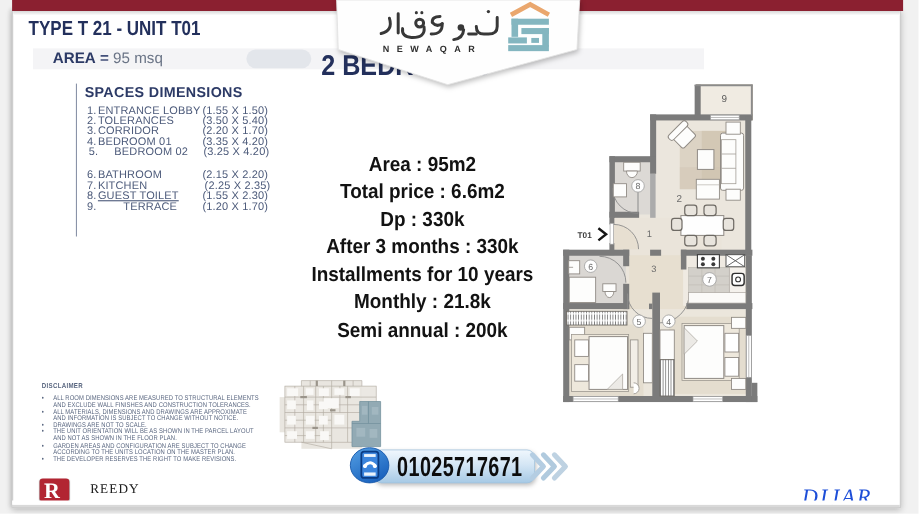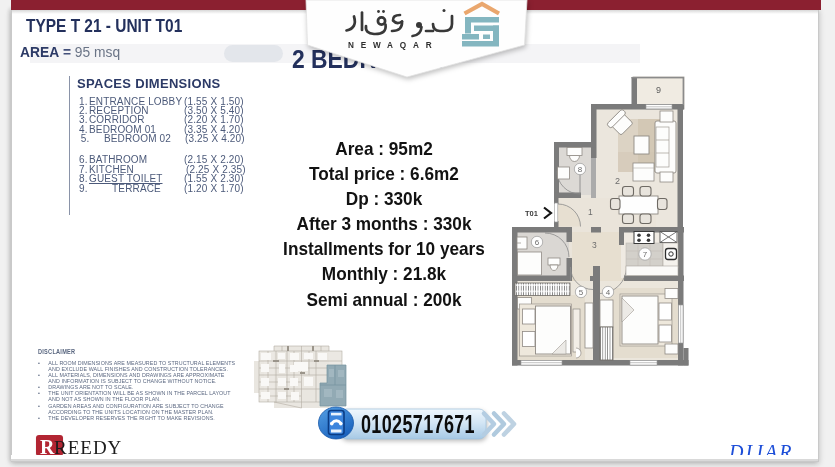--- a/index.html
+++ b/index.html
@@ -15,30 +15,30 @@
 
 <div class="abs" style="left:11px;top:0;width:810px;height:10px;background:#8b2030;"></div>
 <div class="abs" style="left:12px;top:10px;width:806px;height:4px;background:linear-gradient(#d8d8d8,#ffffff);"></div>
 
 <div class="abs" style="left:26px;top:14.5px;font-weight:bold;font-size:18.5px;color:#23305c;transform:scaleX(0.835);transform-origin:0 0;white-space:nowrap;">TYPE T 21 - UNIT T01</div>
 
 <div class="abs" style="left:30px;top:44px;width:610px;height:19px;background:#f4f4f6;"></div>
 
 <div class="abs" style="left:224px;top:45px;width:59px;height:17px;background:#e3e6eb;border-radius:9px;"></div>
 
-<div class="abs" style="left:20px;top:44.5px;font-size:13.8px;color:#6a7486;"><b style="color:#2c3a66;">AREA</b> <b style="color:#43507a;">=</b> 95 msq</div>
+<div class="abs" style="left:48px;top:44.5px;font-size:13.8px;color:#6a7486;"><b style="color:#2c3a66;">AREA</b> <b style="color:#43507a;">=</b> 95 msq</div>
 
 <div class="abs" style="left:292px;top:44px;font-size:26px;font-weight:bold;color:#23305c;transform:scaleX(0.88);transform-origin:0 0;white-space:nowrap;">2 BEDROOMS</div>
 
 <div class="abs" style="left:69px;top:76px;width:1px;height:139px;background:#8a93a8;"></div>
 <div class="abs" style="left:77px;top:76px;font-size:13px;font-weight:bold;color:#2c3a66;letter-spacing:0.3px;">SPACES DIMENSIONS</div>
 
 <div class="abs" style="left:79px;top:95.5px;font-size:10px;color:#4c5a7a;letter-spacing:0.15px;">
 <div style="height:9.4px;white-space:nowrap;"><span style="display:inline-block;width:10px;">1.</span><span style="display:inline-block;width:95px;">ENTRANCE LOBBY</span><span>(1.55 X 1.50)</span></div>
-<div style="height:9.4px;white-space:nowrap;"><span style="display:inline-block;width:10px;">2.</span><span style="display:inline-block;width:95px;">RECEPTION</span><span>(3.50 X 5.40)</span></div>
+<div style="height:9.4px;white-space:nowrap;"><span style="display:inline-block;width:10px;">2.</span><span style="display:inline-block;width:95px;">TOLERANCES</span><span>(3.50 X 5.40)</span></div>
 <div style="height:9.4px;white-space:nowrap;"><span style="display:inline-block;width:10px;">3.</span><span style="display:inline-block;width:95px;">CORRIDOR</span><span>(2.20 X 1.70)</span></div>
 <div style="height:9.4px;white-space:nowrap;"><span style="display:inline-block;width:10px;">4.</span><span style="display:inline-block;width:95px;">BEDROOM 01</span><span>(3.35 X 4.20)</span></div>
 <div style="height:9.4px;white-space:nowrap;text-align:center;"><span style="display:inline-block;width:10px;">5.</span><span style="display:inline-block;width:95px;">BEDROOM 02</span><span>(3.25 X 4.20)</span></div>
 <div style="height:9.4px;white-space:nowrap;margin-top:12px;"><span style="display:inline-block;width:10px;">6.</span><span style="display:inline-block;width:95px;">BATHROOM</span><span>(2.15 X 2.20)</span></div>
 <div style="height:9.4px;white-space:nowrap;"><span style="display:inline-block;width:10px;">7.</span><span style="display:inline-block;width:97px;">KITCHEN</span><span>(2.25 X 2.35)</span></div>
 <div style="height:9.4px;white-space:nowrap;"><span style="display:inline-block;width:10px;">8.</span><span style="display:inline-block;width:95px;text-decoration:underline;">GUEST TOILET</span><span>(1.55 X 2.30)</span></div>
 <div style="height:9.4px;white-space:nowrap;"><span style="display:inline-block;width:10px;">9.</span><span style="display:inline-block;width:95px;text-align:center;">TERRACE</span><span>(1.20 X 1.70)</span></div>
 </div>
 
 <div class="abs" style="left:234px;top:136px;width:300px;text-align:center;font-weight:bold;color:#121212;font-size:18.5px;line-height:25.1px;transform:scaleX(0.93);">
@@ -481,19 +481,19 @@
 <rect x="14.5" y="10.5" width="15.5" height="24" rx="2.5" fill="#3c85dd" stroke="#0a3c85" stroke-width="1.6"></rect>
 <rect x="17" y="12.8" width="10.5" height="2.6" fill="#eaf3fc"></rect>
 <rect x="17" y="29.5" width="10.5" height="3" fill="#eaf3fc"></rect>
 <path d="M17.5,23.5 q5,-5.5 9.5,0" fill="none" stroke="#fff" stroke-width="2.8" stroke-linecap="round"></path>
 <circle cx="17.8" cy="23.8" r="1.7" fill="#fff"></circle>
 <circle cx="26.8" cy="23.8" r="1.7" fill="#fff"></circle>
 </svg>
 
 <div class="abs" style="left:36px;top:435px;width:27px;height:21px;background:#b22532;border-radius:3px;box-shadow:0 1px 1px rgba(0,0,0,0.3);"></div>
 <div class="abs" style="left:40px;top:436px;font-family:'Liberation Serif',serif;font-size:20px;color:#fff;font-weight:bold;">R</div>
-<div class="abs" style="left:54px;top:437px;font-family:'Liberation Serif',serif;font-size:19px;color:#1c1c1c;letter-spacing:1px;">REEDY</div>
+<div class="abs" style="left:82px;top:437px;font-family:'Liberation Serif',serif;font-size:12px;color:#1c1c1c;letter-spacing:1px;">REEDY</div>
 
 <div class="abs" style="left:729px;top:441px;font-family:'Liberation Serif',serif;font-size:20px;color:#1d4ed8;letter-spacing:2px;font-style:italic;">DIJAR</div>
 
 <div class="abs" style="left:11px;top:455px;width:806px;height:4px;background:#ffffff;"></div>
 <div class="abs" style="left:11px;top:459px;width:807px;height:2px;background:#d9d9d9;"></div>
 </div>
 
 </body></html>

